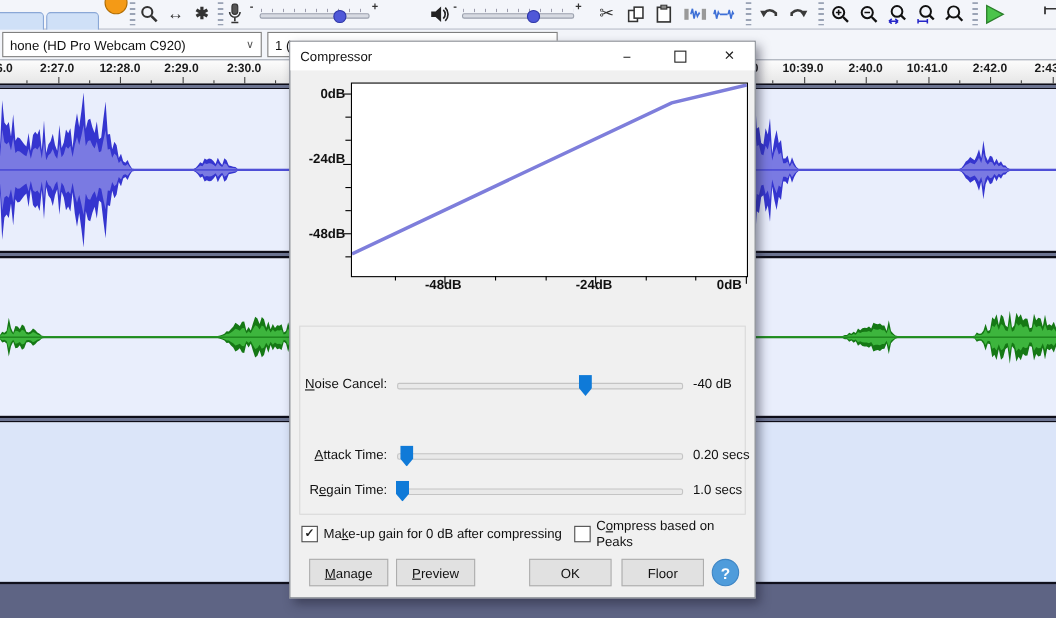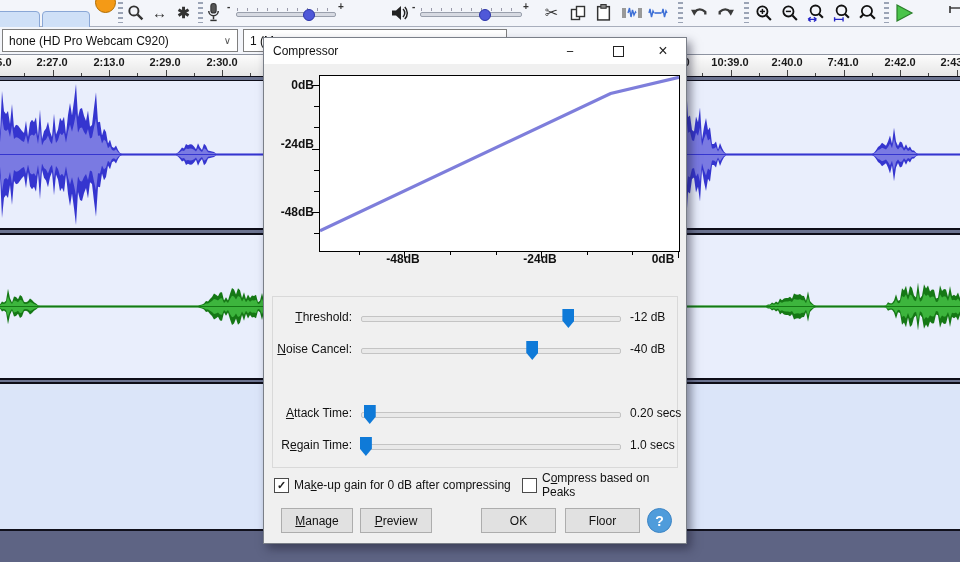--- a/index.html
+++ b/index.html
@@ -211,27 +211,27 @@
     </div>
     <div class="dd" style="left:243px;width:250px">
       <span>1 (Mon</span>
     </div>
   </div>
 
   <div class="timeline">
     <div>
         <span class="tl-label" style="left: -4px;">2:26.0</span>
         <span class="tl-label" style="left: 52px;">2:27.0</span>
-        <span class="tl-label" style="left: 109px;">2:13.0</span>
+        <span class="tl-label" style="left: 109px;">12:28.0</span>
         <span class="tl-label" style="left: 165px;">2:29.0</span>
         <span class="tl-label" style="left: 222px;">2:30.0</span>
         <span class="tl-label" style="left: 674px;">2:38.0</span>
         <span class="tl-label" style="left: 730px;">10:39.0</span>
         <span class="tl-label" style="left: 787px;">2:40.0</span>
-        <span class="tl-label" style="left: 843px;">7:41.0</span>
+        <span class="tl-label" style="left: 843px;">10:41.0</span>
         <span class="tl-label" style="left: 900px;">2:42.0</span>
         <span class="tl-label" style="left: 956px;">2:43.0</span>
       </div>
     <div>
         <i class="tick" style="left: 24.25px;"></i>
         <i class="tick major" style="left: 52.5px;"></i>
         <i class="tick" style="left: 80.75px;"></i>
         <i class="tick major" style="left: 109px;"></i>
         <i class="tick" style="left: 137.25px;"></i>
         <i class="tick major" style="left: 165.5px;"></i>
@@ -321,27 +321,20 @@
         <div class="gtick" style="left: 323px; top: 213px; width: 1px; height: 4px;"></div>
         <div class="gtick" style="left: 368px; top: 213px; width: 1px; height: 4px;"></div>
         <div class="gtick" style="left: 414px; top: 213px; width: 1px; height: 7px;"></div>
       </div>
     <span class="xlab" style="left:139px">-48dB</span>
     <span class="xlab" style="left:276px">-24dB</span>
     <span class="xlab" style="left:399px">0dB</span>
 
     <div class="panel"></div>
 
-    <div class="srow" style="top:268px">
-      <span class="slabel"><span></span><span class="key">T</span><span>hreshold:</span></span>
-      <div class="strack">
-          <div class="sthumb" style="left: calc(80% - 6px);"></div>
-        </div>
-      <span class="sval">-12 dB</span>
-    </div>
     <div class="srow" style="top:300px">
       <span class="slabel"><span></span><span class="key">N</span><span>oise Cancel:</span></span>
       <div class="strack">
           <div class="sthumb" style="left: calc(66% - 6px);"></div>
         </div>
       <span class="sval">-40 dB</span>
     </div>
     <div class="srow" style="top:364px">
       <span class="slabel"><span></span><span class="key">A</span><span>ttack Time:</span></span>
       <div class="strack">

